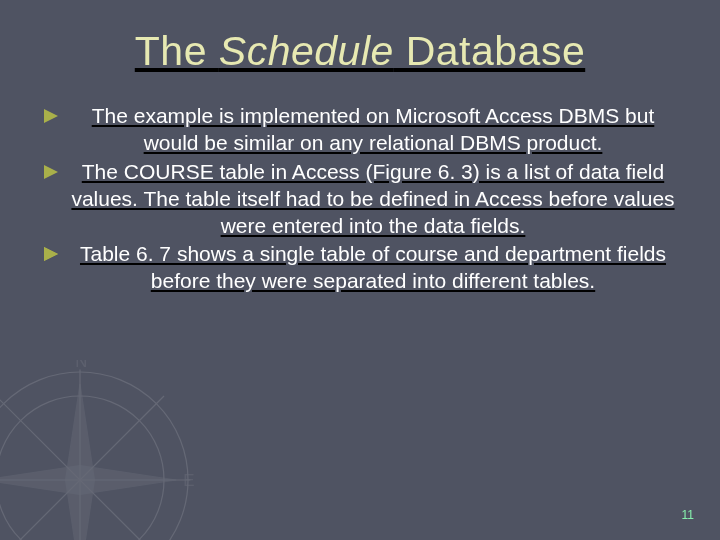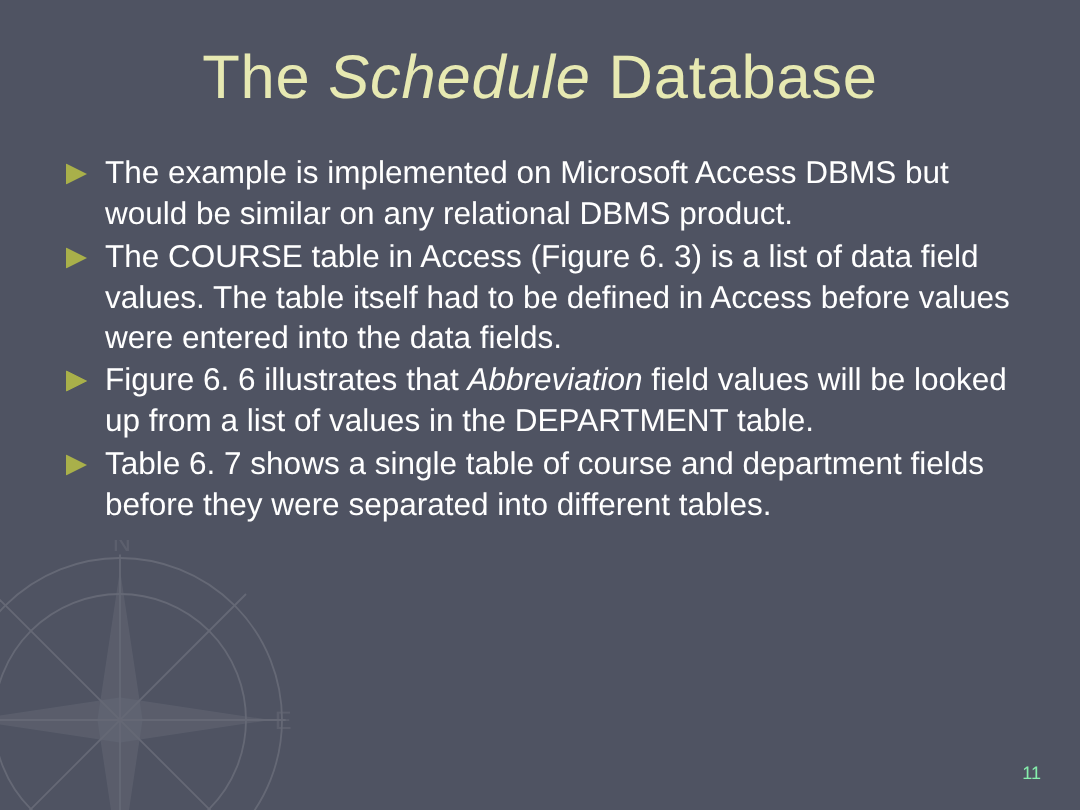--- a/index.html
+++ b/index.html
@@ -17,35 +17,37 @@
     width: 240px;
     height: 240px;
     opacity: 0.12;
     pointer-events: none;
   }
   .slide {
     position: relative;
     width: 100%;
     height: 100%;
     padding: 28px 44px 36px 44px;
+    text-decoration: underline;
   }
   .title {
     text-align: center;
     font-size: 41px;
     color: #e7e9b2;
     font-weight: 400;
     margin-bottom: 28px;
     letter-spacing: 0.5px;
   }
   .title .em { font-style: italic; }
   .bullets {
     list-style: none;
     color: #ffffff;
     font-size: 21px;
     line-height: 1.28;
+    text-align: center;
   }
   .bullets li {
     position: relative;
     padding-left: 26px;
     margin-bottom: 2px;
   }
   .bullet-icon {
     position: absolute;
     left: 0;
     top: 6px;
@@ -97,21 +99,18 @@
           <polygon points="0,0 10,5 0,10" fill="currentColor"></polygon>
         </svg><span><span>The example is implemented on Microsoft Access DBMS but would be similar on any relational DBMS product.</span></span></li>
       <li><svg viewBox="0 0 10 10" class="bullet-icon">
           <polygon points="0,0 10,5 0,10" fill="currentColor"></polygon>
         </svg><span><span>The COURSE table in Access (Figure 6. 3) is a list of data field values.  The table itself had to be defined in Access before values were entered into the data fields.</span></span></li>
       <li><svg viewBox="0 0 10 10" class="bullet-icon">
           <polygon points="0,0 10,5 0,10" fill="currentColor"></polygon>
         </svg></li>
       <li><svg viewBox="0 0 10 10" class="bullet-icon">
           <polygon points="0,0 10,5 0,10" fill="currentColor"></polygon>
-        </svg><span><span>Figure 6. 6 illustrates that </span><span class="em">Abbreviation</span><span> field values will be looked up from a list of values in the DEPARTMENT table.</span></span></li>
-      <li><svg viewBox="0 0 10 10" class="bullet-icon">
-          <polygon points="0,0 10,5 0,10" fill="currentColor"></polygon>
         </svg><span><span>Table 6. 7 shows a single table of course and department fields before they were separated into different tables.</span></span></li>
     </ul>
 
   <div class="page-num">11</div>
 
 </div>
 
 </body></html>

